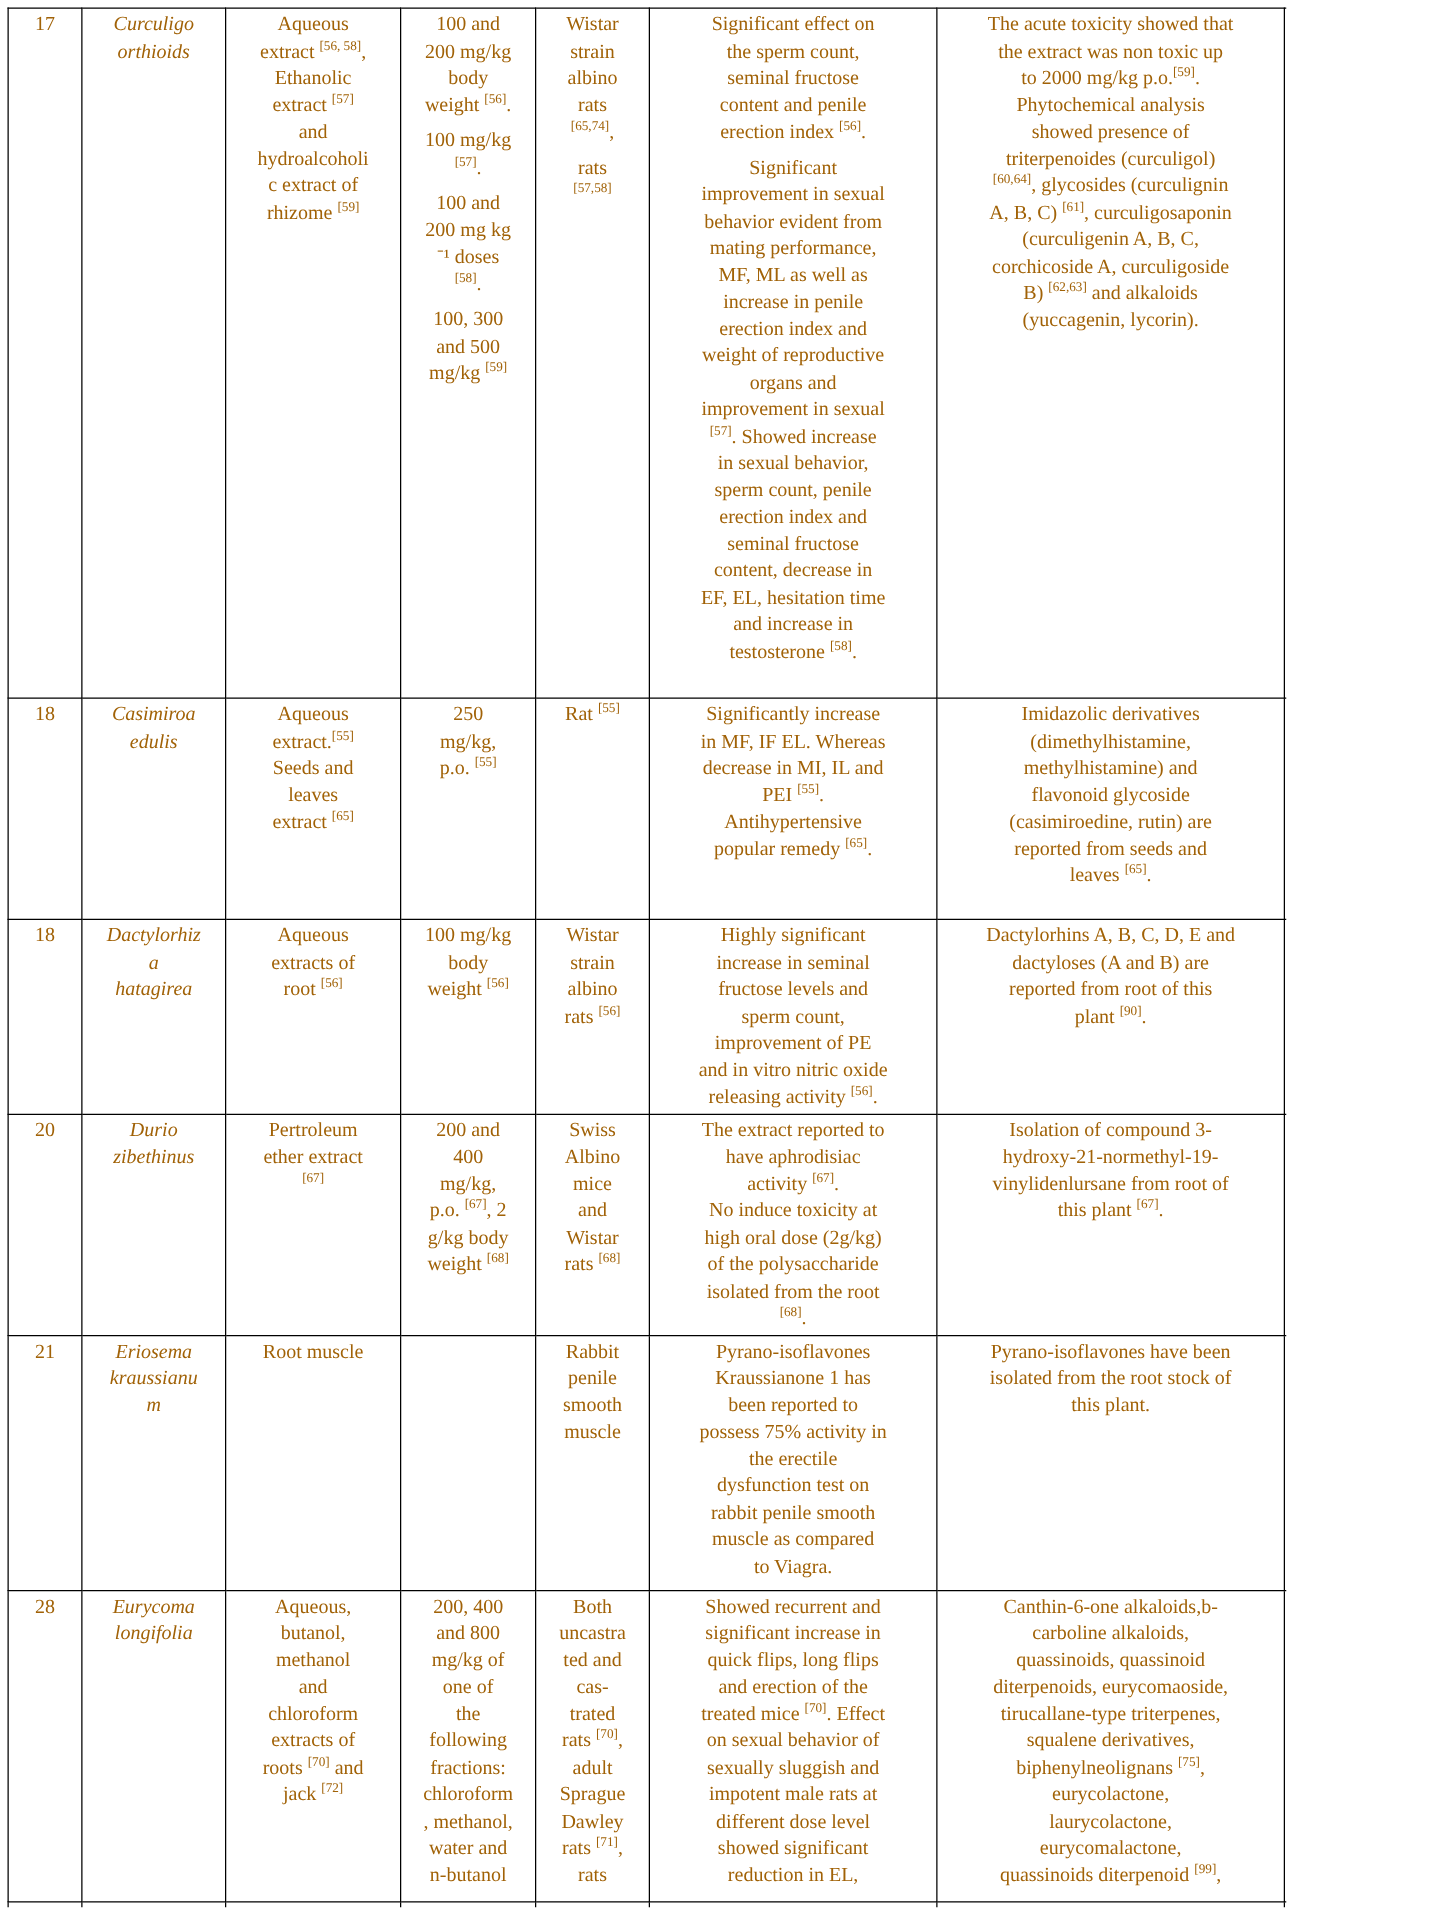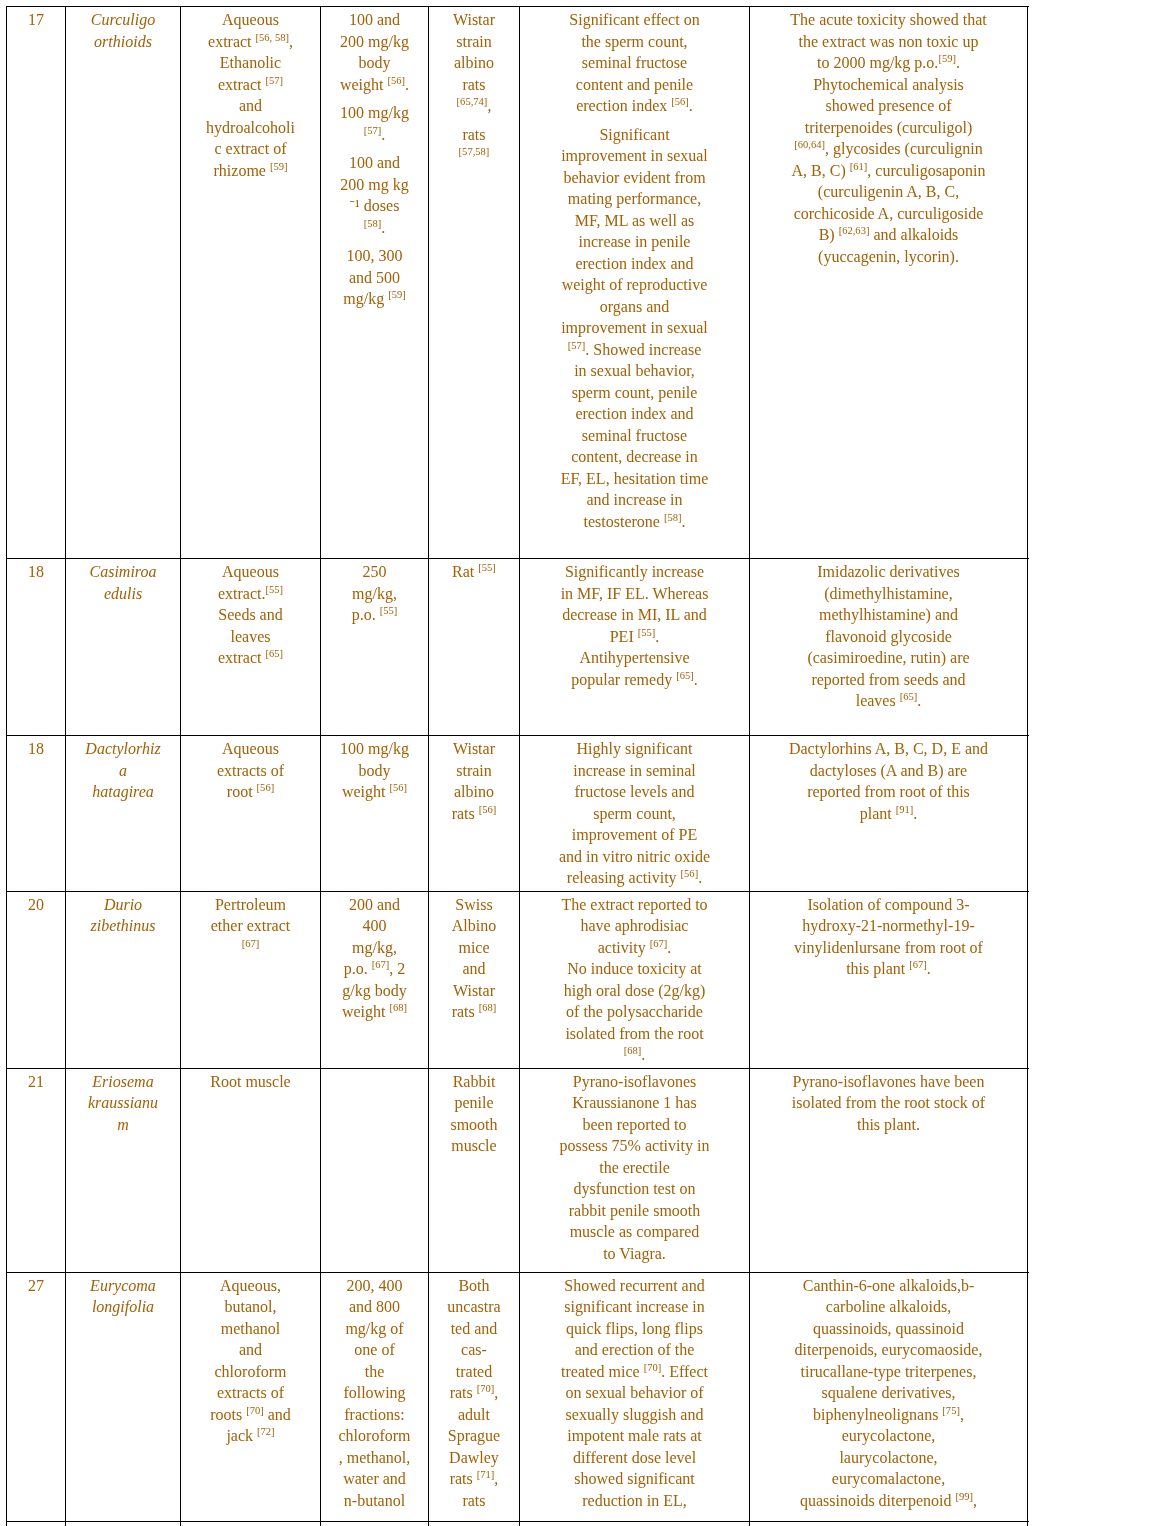--- a/index.html
+++ b/index.html
@@ -121,21 +121,21 @@
           <td class="c-dose">
             <div class="para">100 mg/kg<br>body<br>weight <sup>[56]</sup></div>
           </td>
           <td class="c-model">
             <div class="para">Wistar<br>strain<br>albino<br>rats <sup>[56]</sup></div>
           </td>
           <td class="c-effects">
             <div class="para">Highly significant<br>increase in seminal<br>fructose levels and<br>sperm count,<br>improvement of PE<br>and in vitro nitric oxide<br>releasing activity <sup>[56]</sup>.</div>
           </td>
           <td class="c-phyto">
-            <div class="para">Dactylorhins A, B, C, D, E and<br>dactyloses (A and B) are<br>reported from root of this<br>plant <sup>[91]</sup>.</div>
+            <div class="para">Dactylorhins A, B, C, D, E and<br>dactyloses (A and B) are<br>reported from root of this<br>plant <sup>[90]</sup>.</div>
           </td>
           <td class="c-refs">
             <div class="para">[73,18]</div>
           </td>
         </tr>
         <tr style="height: 176px;">
           <td class="c-index">
             <div class="para">20</div>
           </td>
           <td class="c-plant">
@@ -179,21 +179,21 @@
           </td>
           <td class="c-phyto">
             <div class="para">Pyrano-isoflavones have been<br>isolated from the root stock of<br>this plant.</div>
           </td>
           <td class="c-refs">
             <div class="para">[69]</div>
           </td>
         </tr>
         <tr style="height: 249px;">
           <td class="c-index">
-            <div class="para">27</div>
+            <div class="para">28</div>
           </td>
           <td class="c-plant">
             <div class="para">Eurycoma<br>longifolia</div>
           </td>
           <td class="c-extract">
             <div class="para">Aqueous,<br>butanol,<br>methanol<br>and<br>chloroform<br>extracts of<br>roots <sup>[70]</sup> and<br>jack <sup>[72]</sup></div>
           </td>
           <td class="c-dose">
             <div class="para">200, 400<br>and 800<br>mg/kg of<br>one of<br>the<br>following<br>fractions:<br>chloroform<br>, methanol,<br>water and<br>n-butanol</div>
           </td>

